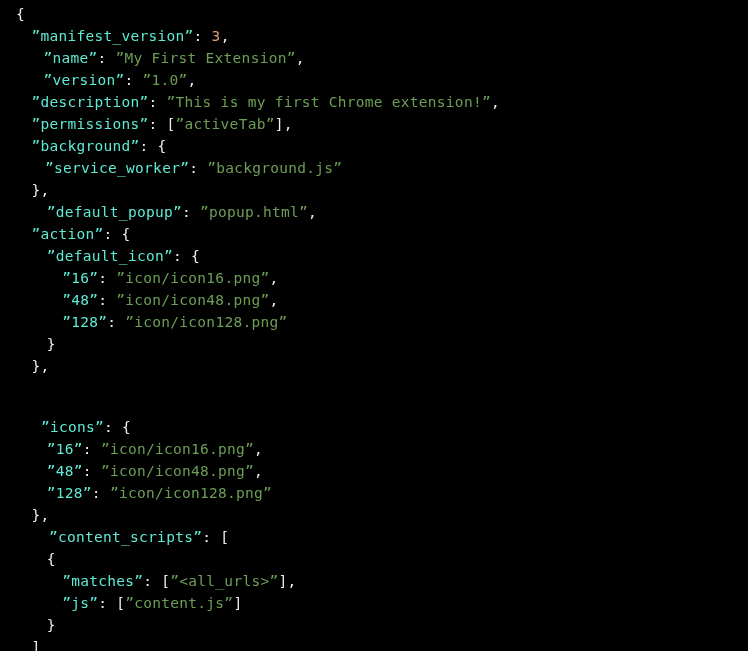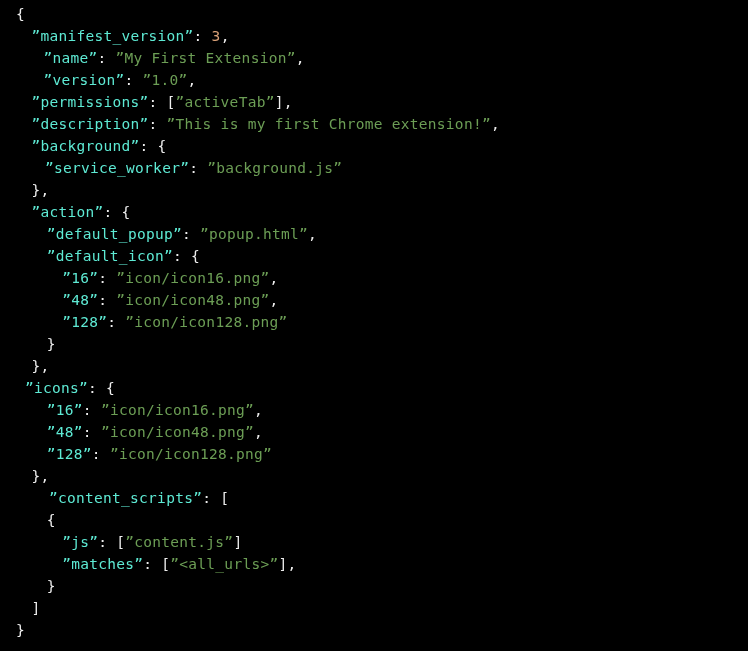--- a/index.html
+++ b/index.html
@@ -42,38 +42,38 @@
   .tok-punct { color: #eeeeee; }
 </style>
 </head>
 <body>
 
 <div id="code-view">
     <div class="code-line" style="padding-left: 16px;"><span class="tok tok-punct">{</span></div>
     <div class="code-line" style="padding-left: 31.4px;"><span class="tok tok-key">”manifest_version”</span><span class="tok tok-punct">: </span><span class="tok tok-num">3</span><span class="tok tok-punct">,</span></div>
     <div class="code-line" style="padding-left: 31.4px; margin-left: 12px;"><span class="tok tok-key">”name”</span><span class="tok tok-punct">: </span><span class="tok tok-str">”My First Extension”</span><span class="tok tok-punct">,</span></div>
     <div class="code-line" style="padding-left: 31.4px; margin-left: 12px;"><span class="tok tok-key">”version”</span><span class="tok tok-punct">: </span><span class="tok tok-str">”1.0”</span><span class="tok tok-punct">,</span></div>
+    <div class="code-line" style="padding-left: 31.4px;"><span class="tok tok-key">”description”</span><span class="tok tok-punct">: </span><span class="tok tok-str">”This is my first Chrome extension!”</span><span class="tok tok-punct">,</span></div>
     <div class="code-line" style="padding-left: 31.4px;"><span class="tok tok-key">”permissions”</span><span class="tok tok-punct">: [</span><span class="tok tok-str">”activeTab”</span><span class="tok tok-punct">],</span></div>
-    <div class="code-line" style="padding-left: 31.4px;"><span class="tok tok-key">”description”</span><span class="tok tok-punct">: </span><span class="tok tok-str">”This is my first Chrome extension!”</span><span class="tok tok-punct">,</span></div>
     <div class="code-line" style="padding-left: 31.4px;"><span class="tok tok-key">”background”</span><span class="tok tok-punct">: {</span></div>
     <div class="code-line" style="padding-left: 45px;"><span class="tok tok-key">”service_worker”</span><span class="tok tok-punct">: </span><span class="tok tok-str">”background.js”</span></div>
     <div class="code-line" style="padding-left: 31.4px;"><span class="tok tok-punct">},</span></div>
+    <div class="code-line" style="padding-left: 46.8px;"><span class="tok tok-key">”default_popup”</span><span class="tok tok-punct">: </span><span class="tok tok-str">”popup.html”</span><span class="tok tok-punct">,</span></div>
     <div class="code-line" style="padding-left: 31.4px;"><span class="tok tok-key">”action”</span><span class="tok tok-punct">: {</span></div>
-    <div class="code-line" style="padding-left: 46.8px;"><span class="tok tok-key">”default_popup”</span><span class="tok tok-punct">: </span><span class="tok tok-str">”popup.html”</span><span class="tok tok-punct">,</span></div>
     <div class="code-line" style="padding-left: 46.8px;"><span class="tok tok-key">”default_icon”</span><span class="tok tok-punct">: {</span></div>
     <div class="code-line" style="padding-left: 62.2px;"><span class="tok tok-key">”16”</span><span class="tok tok-punct">: </span><span class="tok tok-str">”icon/icon16.png”</span><span class="tok tok-punct">,</span></div>
     <div class="code-line" style="padding-left: 62.2px;"><span class="tok tok-key">”48”</span><span class="tok tok-punct">: </span><span class="tok tok-str">”icon/icon48.png”</span><span class="tok tok-punct">,</span></div>
     <div class="code-line" style="padding-left: 62.2px;"><span class="tok tok-key">”128”</span><span class="tok tok-punct">: </span><span class="tok tok-str">”icon/icon128.png”</span></div>
     <div class="code-line" style="padding-left: 46.8px;"><span class="tok tok-punct">}</span></div>
     <div class="code-line" style="padding-left: 31.4px;"><span class="tok tok-punct">},</span></div>
-    <div class="code-line" style="padding-left: 25px;"><span class="tok tok-key">”icons”</span><span class="tok tok-punct">: {</span></div>
+    <div class="code-line" style="padding-left: 41px; margin-top: 39px;"><span class="tok tok-key">”icons”</span><span class="tok tok-punct">: {</span></div>
     <div class="code-line" style="padding-left: 46.8px;"><span class="tok tok-key">”16”</span><span class="tok tok-punct">: </span><span class="tok tok-str">”icon/icon16.png”</span><span class="tok tok-punct">,</span></div>
     <div class="code-line" style="padding-left: 46.8px;"><span class="tok tok-key">”48”</span><span class="tok tok-punct">: </span><span class="tok tok-str">”icon/icon48.png”</span><span class="tok tok-punct">,</span></div>
     <div class="code-line" style="padding-left: 46.8px;"><span class="tok tok-key">”128”</span><span class="tok tok-punct">: </span><span class="tok tok-str">”icon/icon128.png”</span></div>
     <div class="code-line" style="padding-left: 31.4px;"><span class="tok tok-punct">},</span></div>
     <div class="code-line" style="padding-left: 49px;"><span class="tok tok-key">”content_scripts”</span><span class="tok tok-punct">: [</span></div>
     <div class="code-line" style="padding-left: 46.8px;"><span class="tok tok-punct">{</span></div>
+    <div class="code-line" style="padding-left: 62.2px;"><span class="tok tok-key">”matches”</span><span class="tok tok-punct">: [</span><span class="tok tok-str">”&lt;all_urls&gt;”</span><span class="tok tok-punct">],</span></div>
     <div class="code-line" style="padding-left: 62.2px;"><span class="tok tok-key">”js”</span><span class="tok tok-punct">: [</span><span class="tok tok-str">”content.js”</span><span class="tok tok-punct">]</span></div>
-    <div class="code-line" style="padding-left: 62.2px;"><span class="tok tok-key">”matches”</span><span class="tok tok-punct">: [</span><span class="tok tok-str">”&lt;all_urls&gt;”</span><span class="tok tok-punct">],</span></div>
     <div class="code-line" style="padding-left: 46.8px;"><span class="tok tok-punct">}</span></div>
     <div class="code-line" style="padding-left: 31.4px;"><span class="tok tok-punct">]</span></div>
     <div class="code-line" style="padding-left: 16px;"><span class="tok tok-punct">}</span></div>
   </div>
 
 </body></html>

